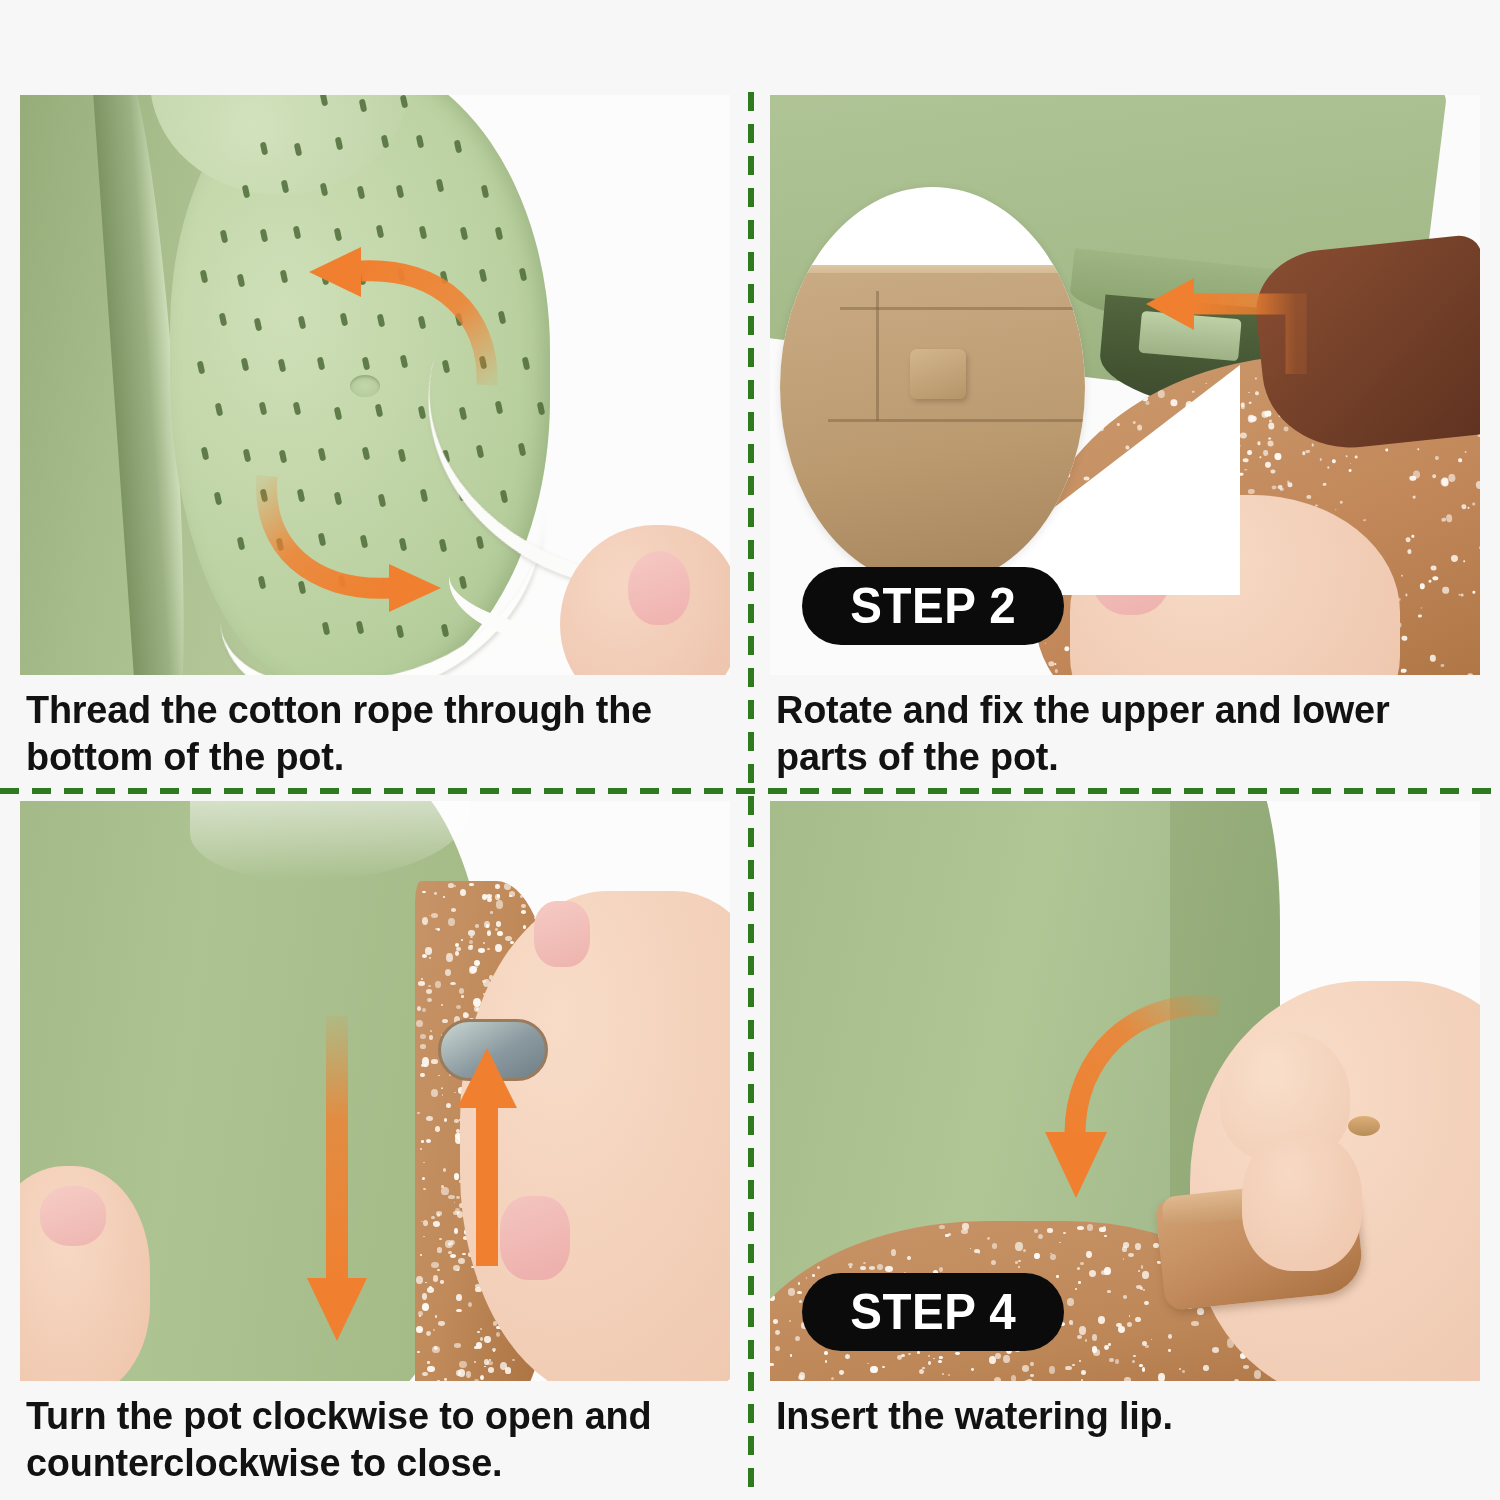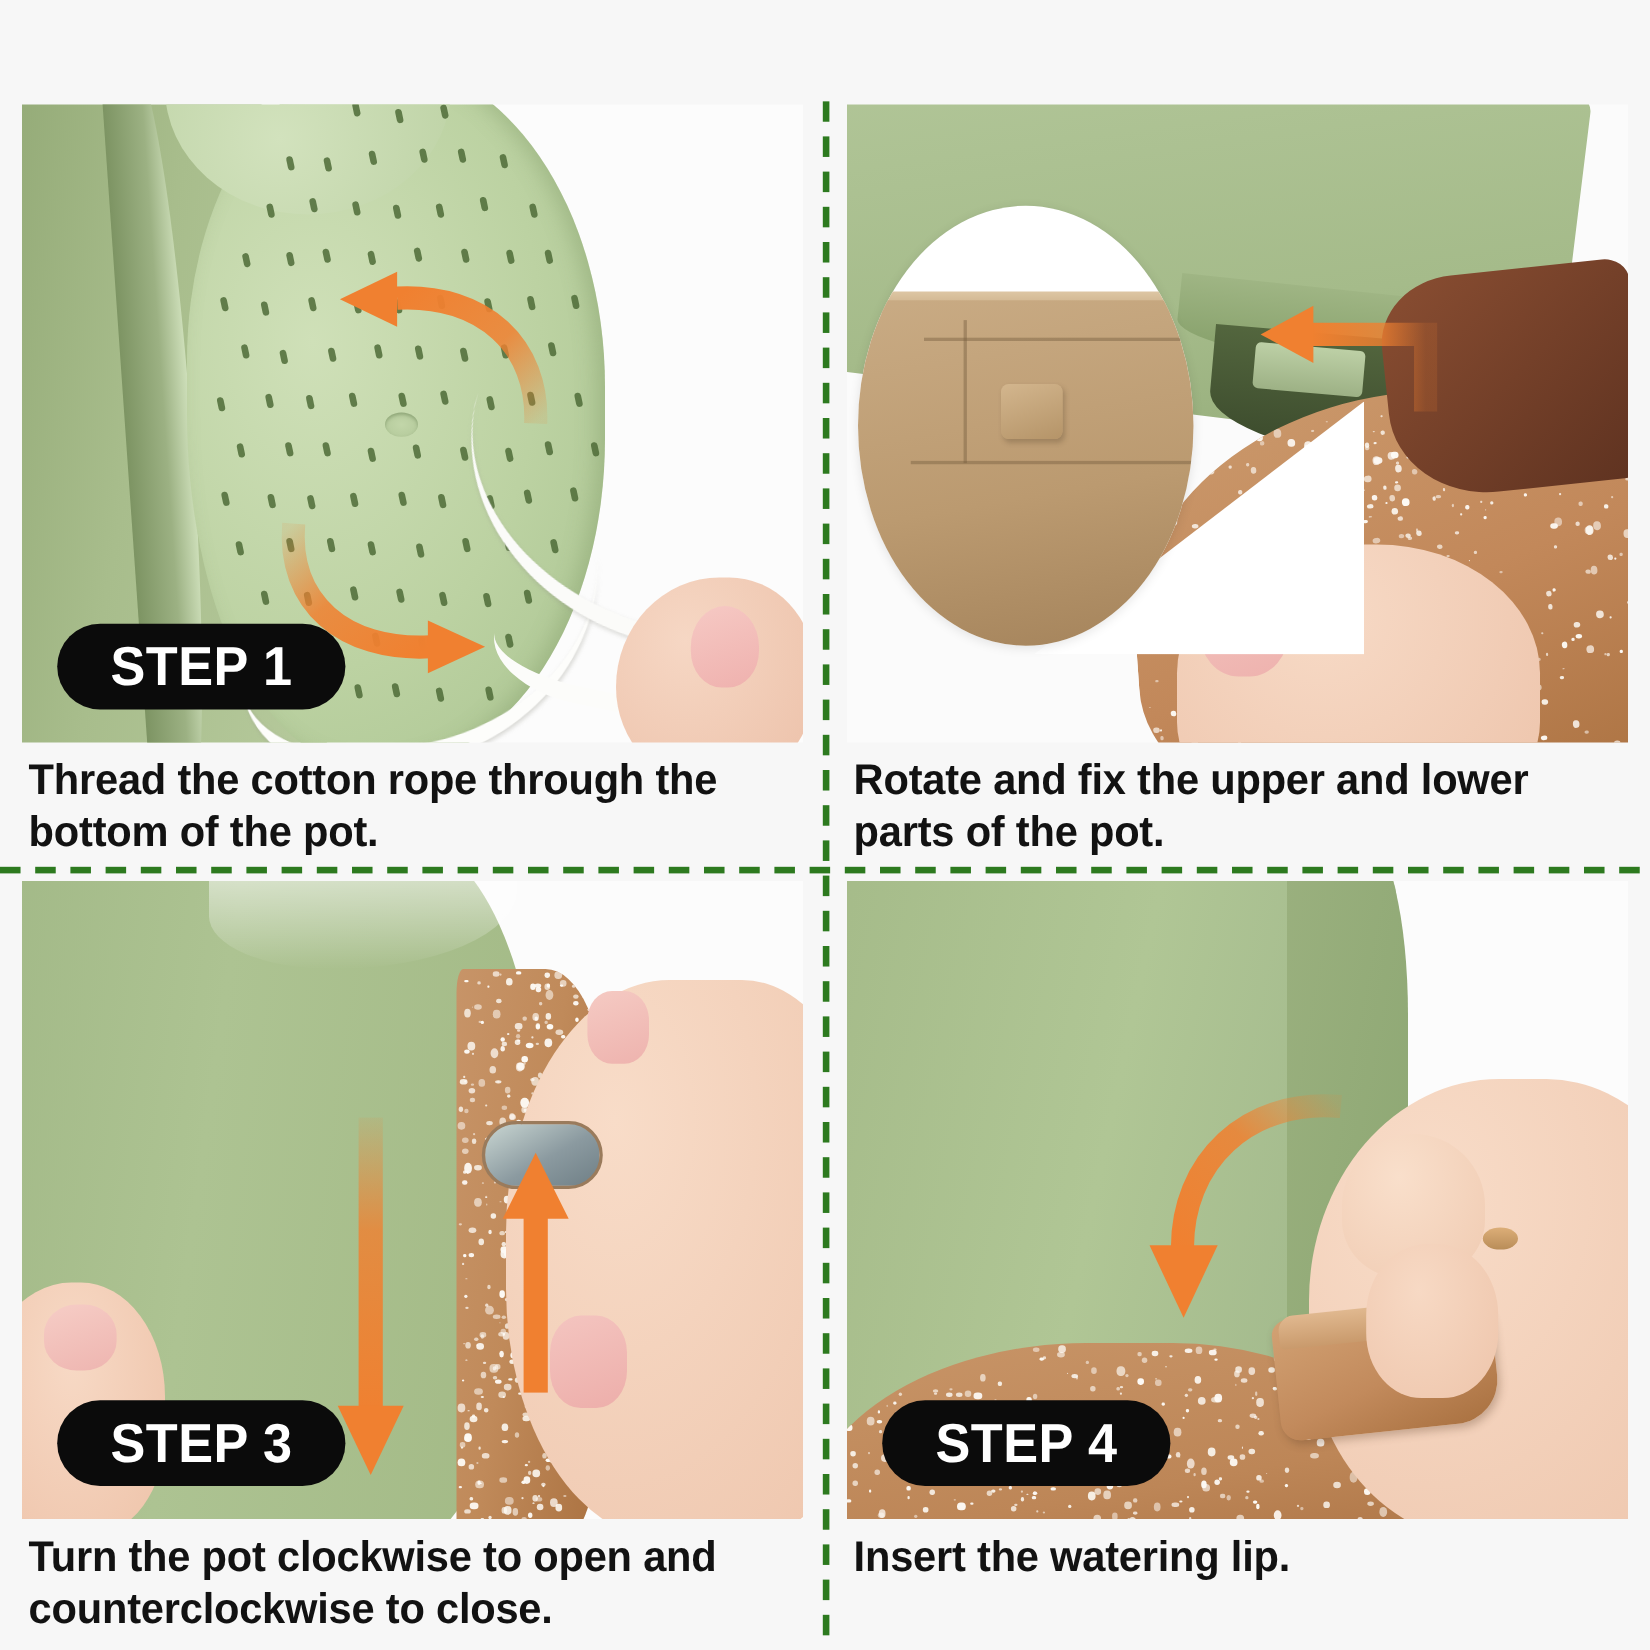--- a/index.html
+++ b/index.html
@@ -495,23 +495,20 @@
             <linearGradient id="g2" x1="0" y1="0" x2="1" y2="1">
               <stop offset="0%" stop-color="#f08030" stop-opacity=".12"></stop>
               <stop offset="45%" stop-color="#f08030" stop-opacity=".85"></stop>
               <stop offset="100%" stop-color="#f08030" stop-opacity="1"></stop>
             </linearGradient>
           </defs>
           <path d="M12 6 C 6 78, 58 122, 136 118" stroke="url(#g2)" stroke-width="21" fill="none"></path>
           <polygon points="134,94 134,142 186,118" fill="#f08030"></polygon>
         </svg>
 
-        <div class="badge">
-          <span>STEP 1</span>
-        </div>
       </div>
       <div class="caption">Thread the cotton rope through the bottom of the pot.</div>
     </div>
 
     <div class="cell cell-2">
       <div class="photo">
         <div class="p2-bg"></div>
         <div class="p2-green"></div>
         <div class="p2-green-lip"></div>
         <div class="p2-dark"></div>
@@ -871,20 +868,23 @@
             <linearGradient id="g3" x1="1" y1="0" x2="0" y2="0">
               <stop offset="0%" stop-color="#f08030" stop-opacity=".15"></stop>
               <stop offset="40%" stop-color="#f08030" stop-opacity=".8"></stop>
               <stop offset="100%" stop-color="#f08030" stop-opacity="1"></stop>
             </linearGradient>
           </defs>
           <path d="M166 104 L166 34 L62 34" stroke="url(#g3)" stroke-width="21" fill="none"></path>
           <polygon points="64,8 64,60 16,34" fill="#f08030"></polygon>
         </svg>
 
+        <div class="badge">
+          <span>STEP 2</span>
+        </div>
       </div>
       <div class="caption">Rotate and fix the upper and lower parts of the pot.</div>
     </div>
 
     <div class="cell cell-3">
       <div class="photo">
         <div class="p3-bg"></div>
         <div class="p3-body"></div>
         <div class="p3-top-shadow"></div>
         <div class="p3-copper">
@@ -1335,23 +1335,20 @@
           </defs>
           <rect x="31" y="0" width="22" height="272" fill="url(#g4)"></rect>
           <polygon points="12,262 72,262 42,325" fill="#f08030"></polygon>
         </svg>
 
         <svg class="arrow-svg" style="left:425px; top:245px; width:90px; height:220px; z-index:4;" viewBox="0 0 90 220">
           <rect x="31" y="56" width="22" height="164" fill="#f08030"></rect>
           <polygon points="12,62 72,62 42,2" fill="#f08030"></polygon>
         </svg>
 
-        <div class="badge">
-          <span>STEP 3</span>
-        </div>
       </div>
       <div class="caption">Turn the pot clockwise to open and counterclockwise to close.</div>
     </div>
 
     <div class="cell cell-4">
       <div class="photo">
         <div class="p4-bg"></div>
         <div class="p4-body"></div>
         <div class="p4-body-edge"></div>
         <div class="p4-gap"></div>

